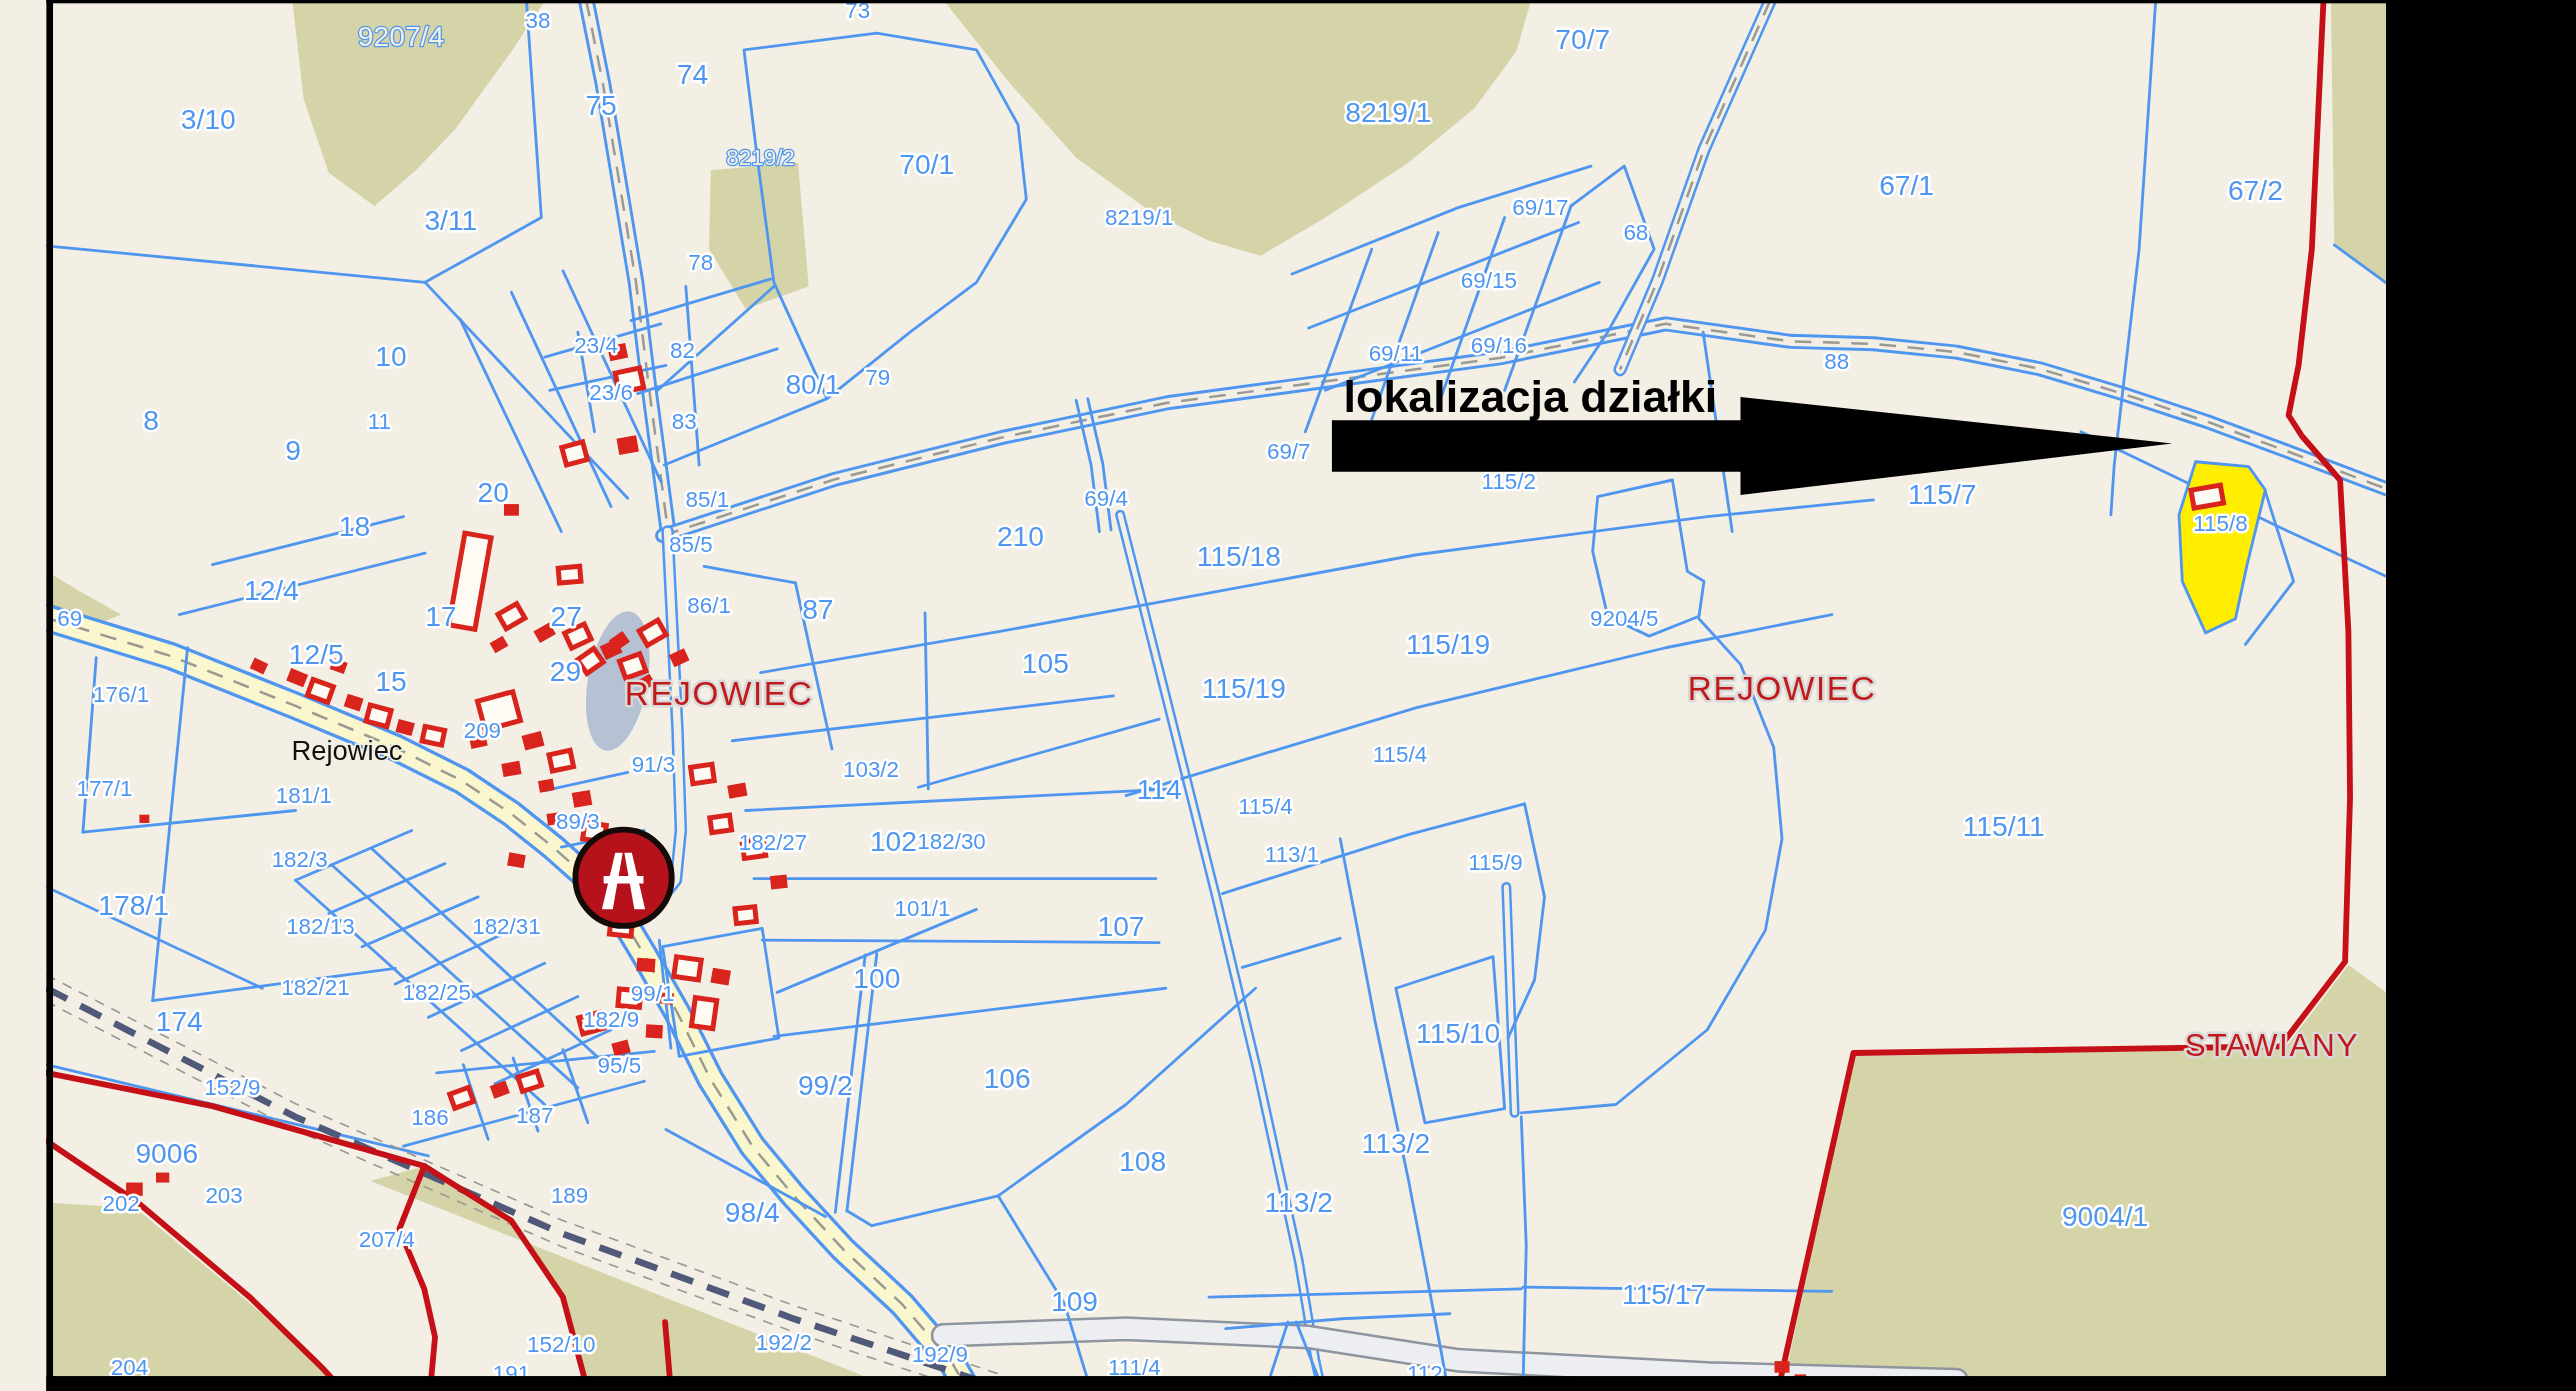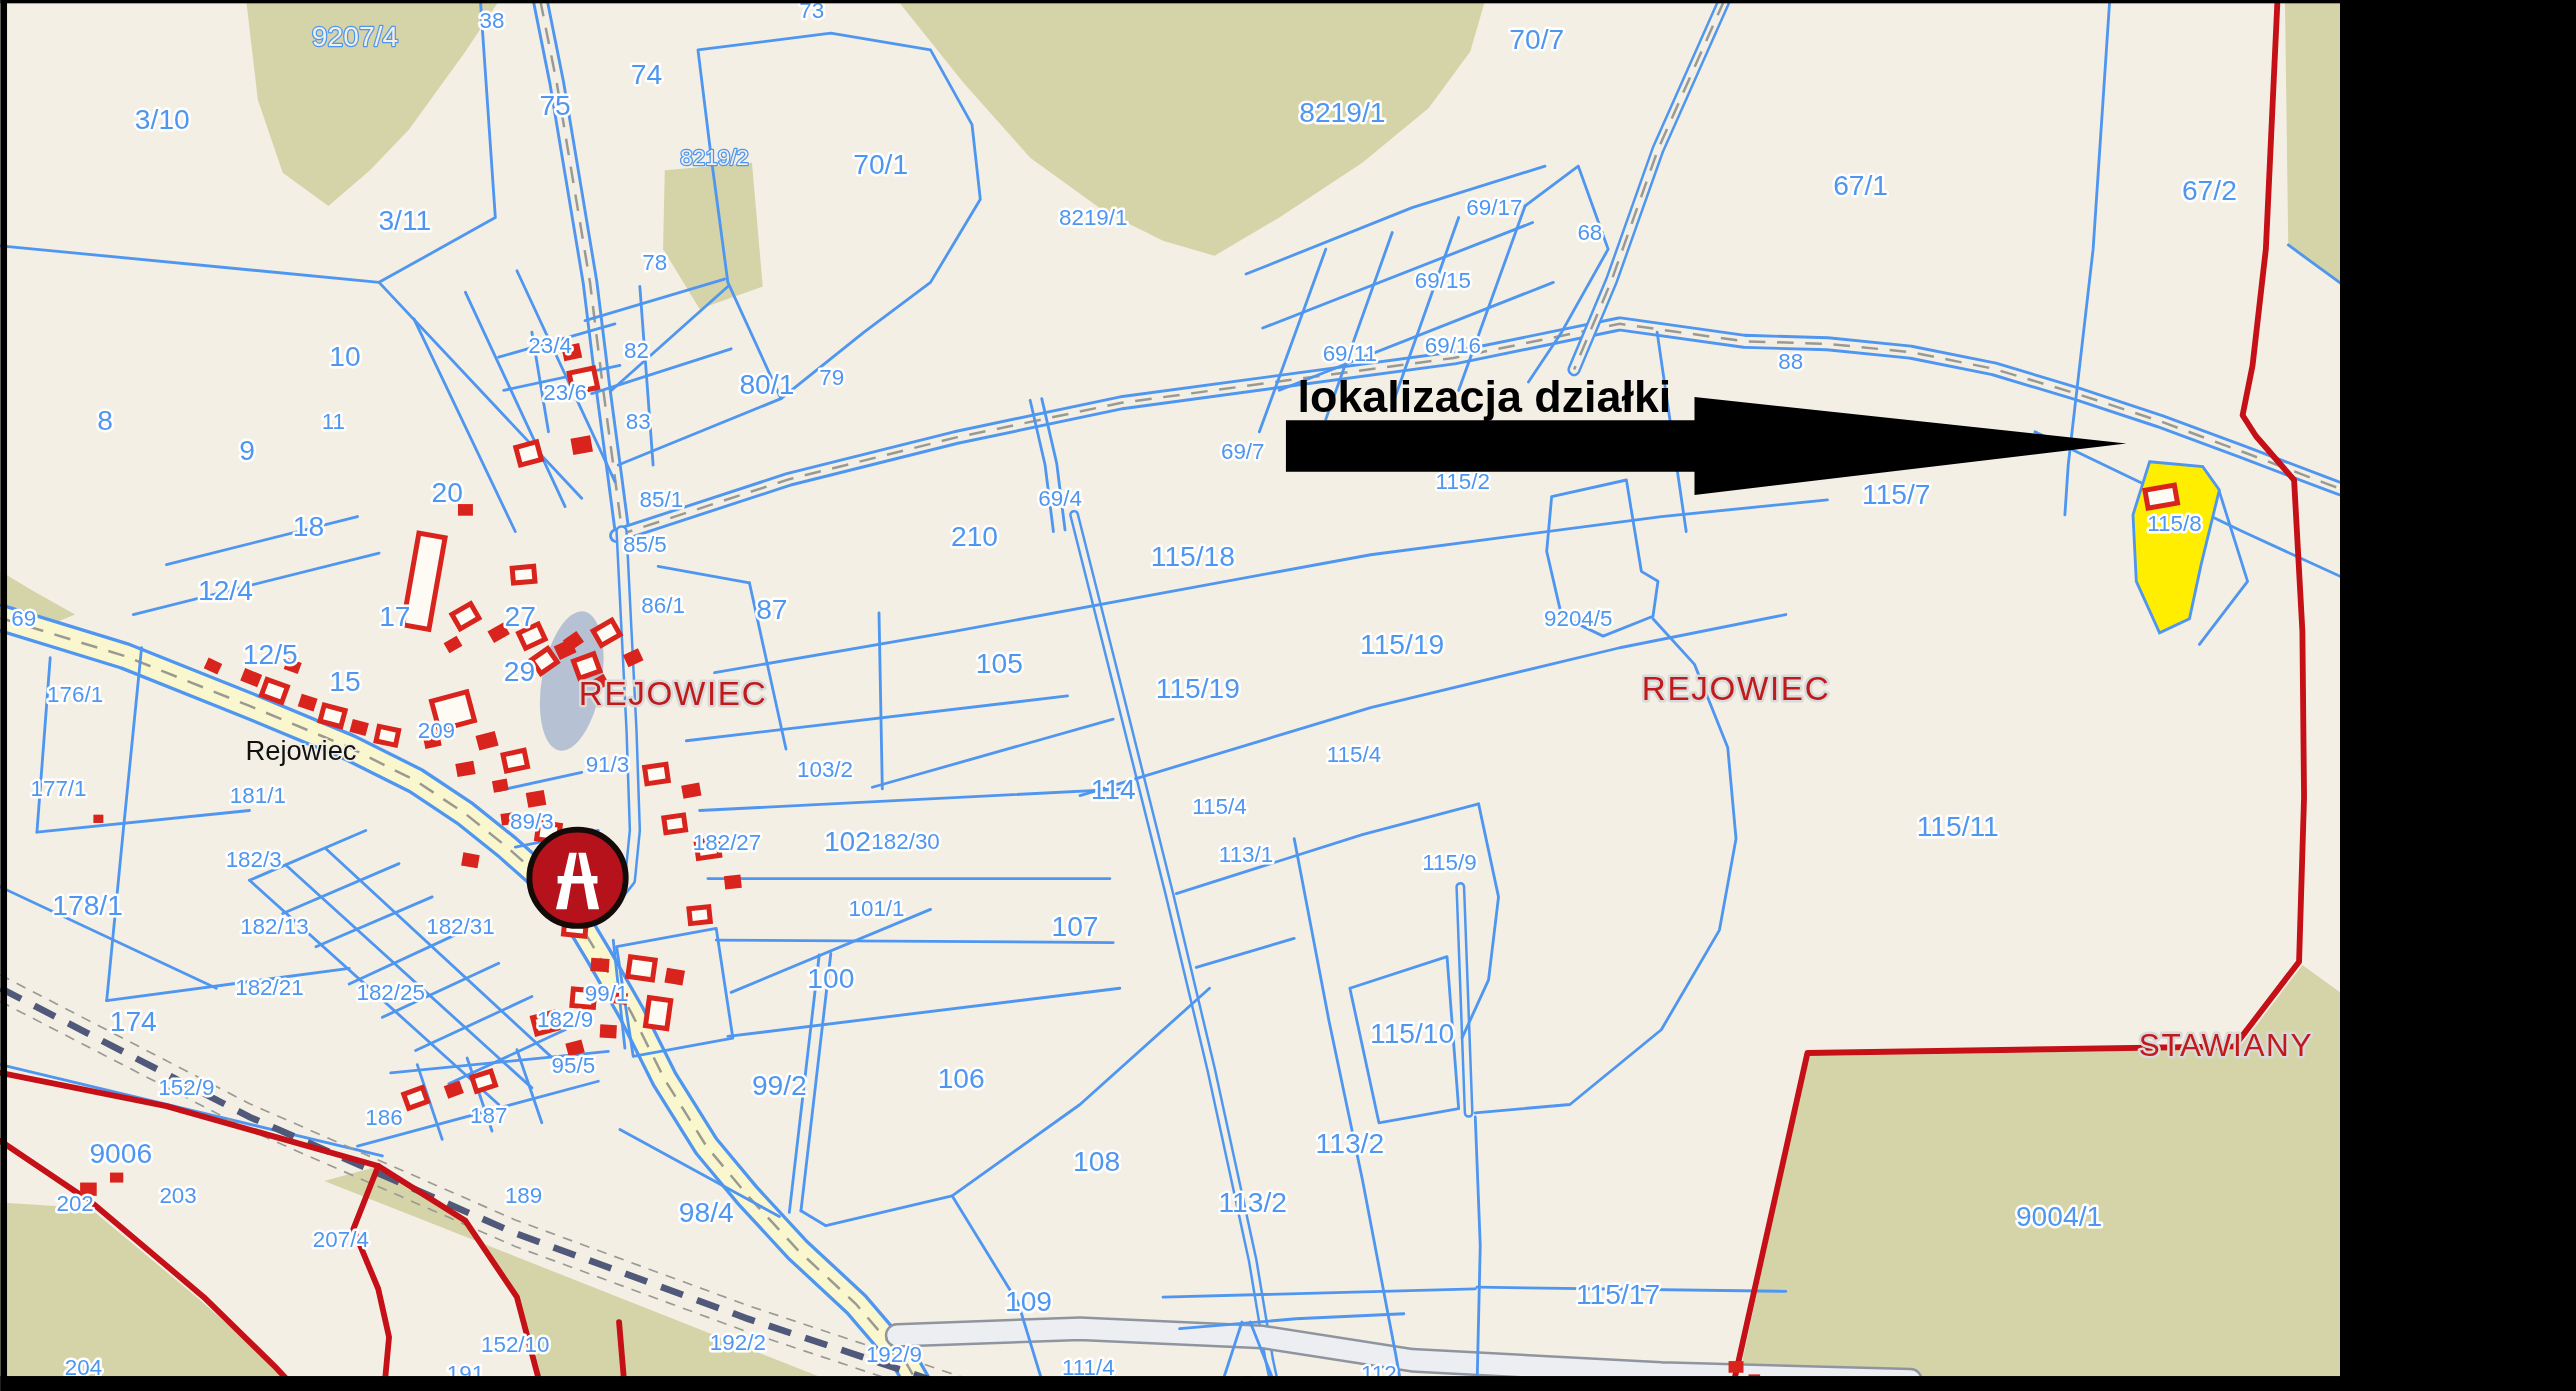--- a/index.html
+++ b/index.html
@@ -1,17 +1,17 @@
 <!DOCTYPE html>
 <html style="font-size:13.3px"><head>
 <meta charset="utf-8">
 <style>
   html,body{margin:0;padding:0;background:#000;}
   #stage{position:relative;width:2340px;height:1391px;overflow:hidden;background:#f3efe5;
-         font-family:"Liberation Sans",sans-serif;}
+         font-family:"Liberation Sans",sans-serif;padding-left:46px;}
   svg text{font-family:"Liberation Sans",sans-serif;}
 </style>
 </head>
 <body>
 
 <div id="stage">
   <svg id="map-svg" width="2576" height="1391" viewBox="0 0 3101 1675">
       <rect x="0" y="0" width="3101" height="1675" fill="#f3efe5"></rect>
       <polygon points="296,0 601,0 560,62 492,156 445,205 395,248 340,208 310,120" fill="#d5d3a8" stroke="none"></polygon>
       <polygon points="800,205 905,196 918,345 842,372 798,300" fill="#d5d3a8" stroke="none"></polygon>

